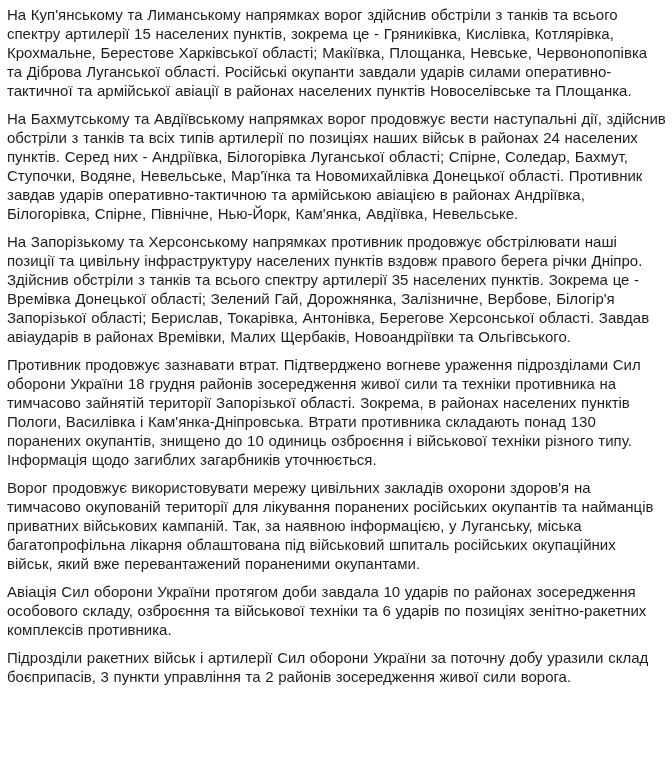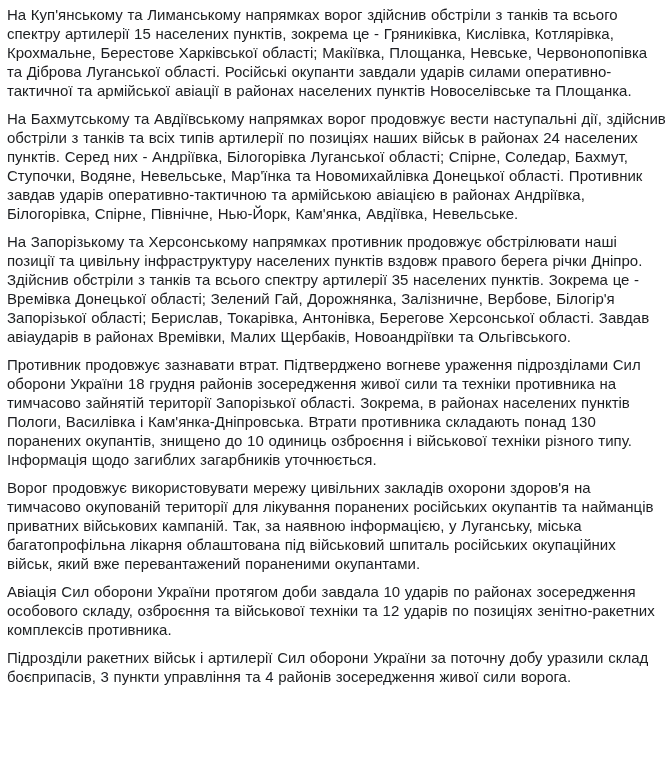--- a/index.html
+++ b/index.html
@@ -31,15 +31,15 @@
 </style>
 </head>
 <body>
 
 <div class="post-body">
   <p>На Куп'янському та Лиманському напрямках ворог здійснив обстріли з танків та всього спектру артилерії 15 населених пунктів, зокрема це - Гряниківка, Кислівка, Котлярівка, Крохмальне, Берестове Харківської області; Макіївка, Площанка, Невське, Червонопопівка та Діброва Луганської області. Російські окупанти завдали ударів силами оперативно-тактичної та армійської авіації в районах населених пунктів Новоселівське та Площанка.</p>
   <p>На Бахмутському та Авдіївському напрямках ворог продовжує вести наступальні дії, здійснив обстріли з танків та всіх типів артилерії по позиціях наших військ в районах 24 населених пунктів. Серед них - Андріївка, Білогорівка Луганської області; Спірне, Соледар, Бахмут, Ступочки, Водяне, Невельське, Мар'їнка та Новомихайлівка Донецької області. Противник завдав ударів оперативно-тактичною та армійською авіацією в районах Андріївка, Білогорівка, Спірне, Північне, Нью-Йорк, Кам'янка, Авдіївка, Невельське.</p>
   <p>На Запорізькому та Херсонському напрямках противник продовжує обстрілювати наші позиції та цивільну інфраструктуру населених пунктів вздовж правого берега річки Дніпро. Здійснив обстріли з танків та всього спектру артилерії 35 населених пунктів. Зокрема це - Времівка Донецької області; Зелений Гай, Дорожнянка, Залізничне, Вербове, Білогір'я Запорізької області; Берислав, Токарівка, Антонівка, Берегове Херсонської області. Завдав авіаударів в районах Времівки, Малих Щербаків, Новоандріївки та Ольгівського.</p>
   <p>Противник продовжує зазнавати втрат. Підтверджено вогневе ураження підрозділами Сил оборони України 18 грудня районів зосередження живої сили та техніки противника на тимчасово зайнятій території Запорізької області. Зокрема, в районах населених пунктів Пологи, Василівка і Кам'янка-Дніпровська. Втрати противника складають понад 130 поранених окупантів, знищено до 10 одиниць озброєння і військової техніки різного типу. Інформація щодо загиблих загарбників уточнюється.</p>
   <p>Ворог продовжує використовувати мережу цивільних закладів охорони здоров'я на тимчасово окупованій території для лікування поранених російських окупантів та найманців приватних військових кампаній. Так, за наявною інформацією, у Луганську, міська багатопрофільна лікарня облаштована під військовий шпиталь російських окупаційних військ, який вже перевантажений пораненими окупантами.</p>
-  <p>Авіація Сил оборони України протягом доби завдала 10 ударів по районах зосередження особового складу, озброєння та військової техніки та 12 ударів по позиціях зенітно-ракетних комплексів противника.</p>
-  <p>Підрозділи ракетних військ і артилерії Сил оборони України за поточну добу уразили склад боєприпасів, 3 пункти управління та 4 районів зосередження живої сили ворога.</p>
+  <p>Авіація Сил оборони України протягом доби завдала 10 ударів по районах зосередження особового складу, озброєння та військової техніки та 6 ударів по позиціях зенітно-ракетних комплексів противника.</p>
+  <p>Підрозділи ракетних військ і артилерії Сил оборони України за поточну добу уразили склад боєприпасів, 3 пункти управління та 2 районів зосередження живої сили ворога.</p>
 </div>
 
 </body></html>

